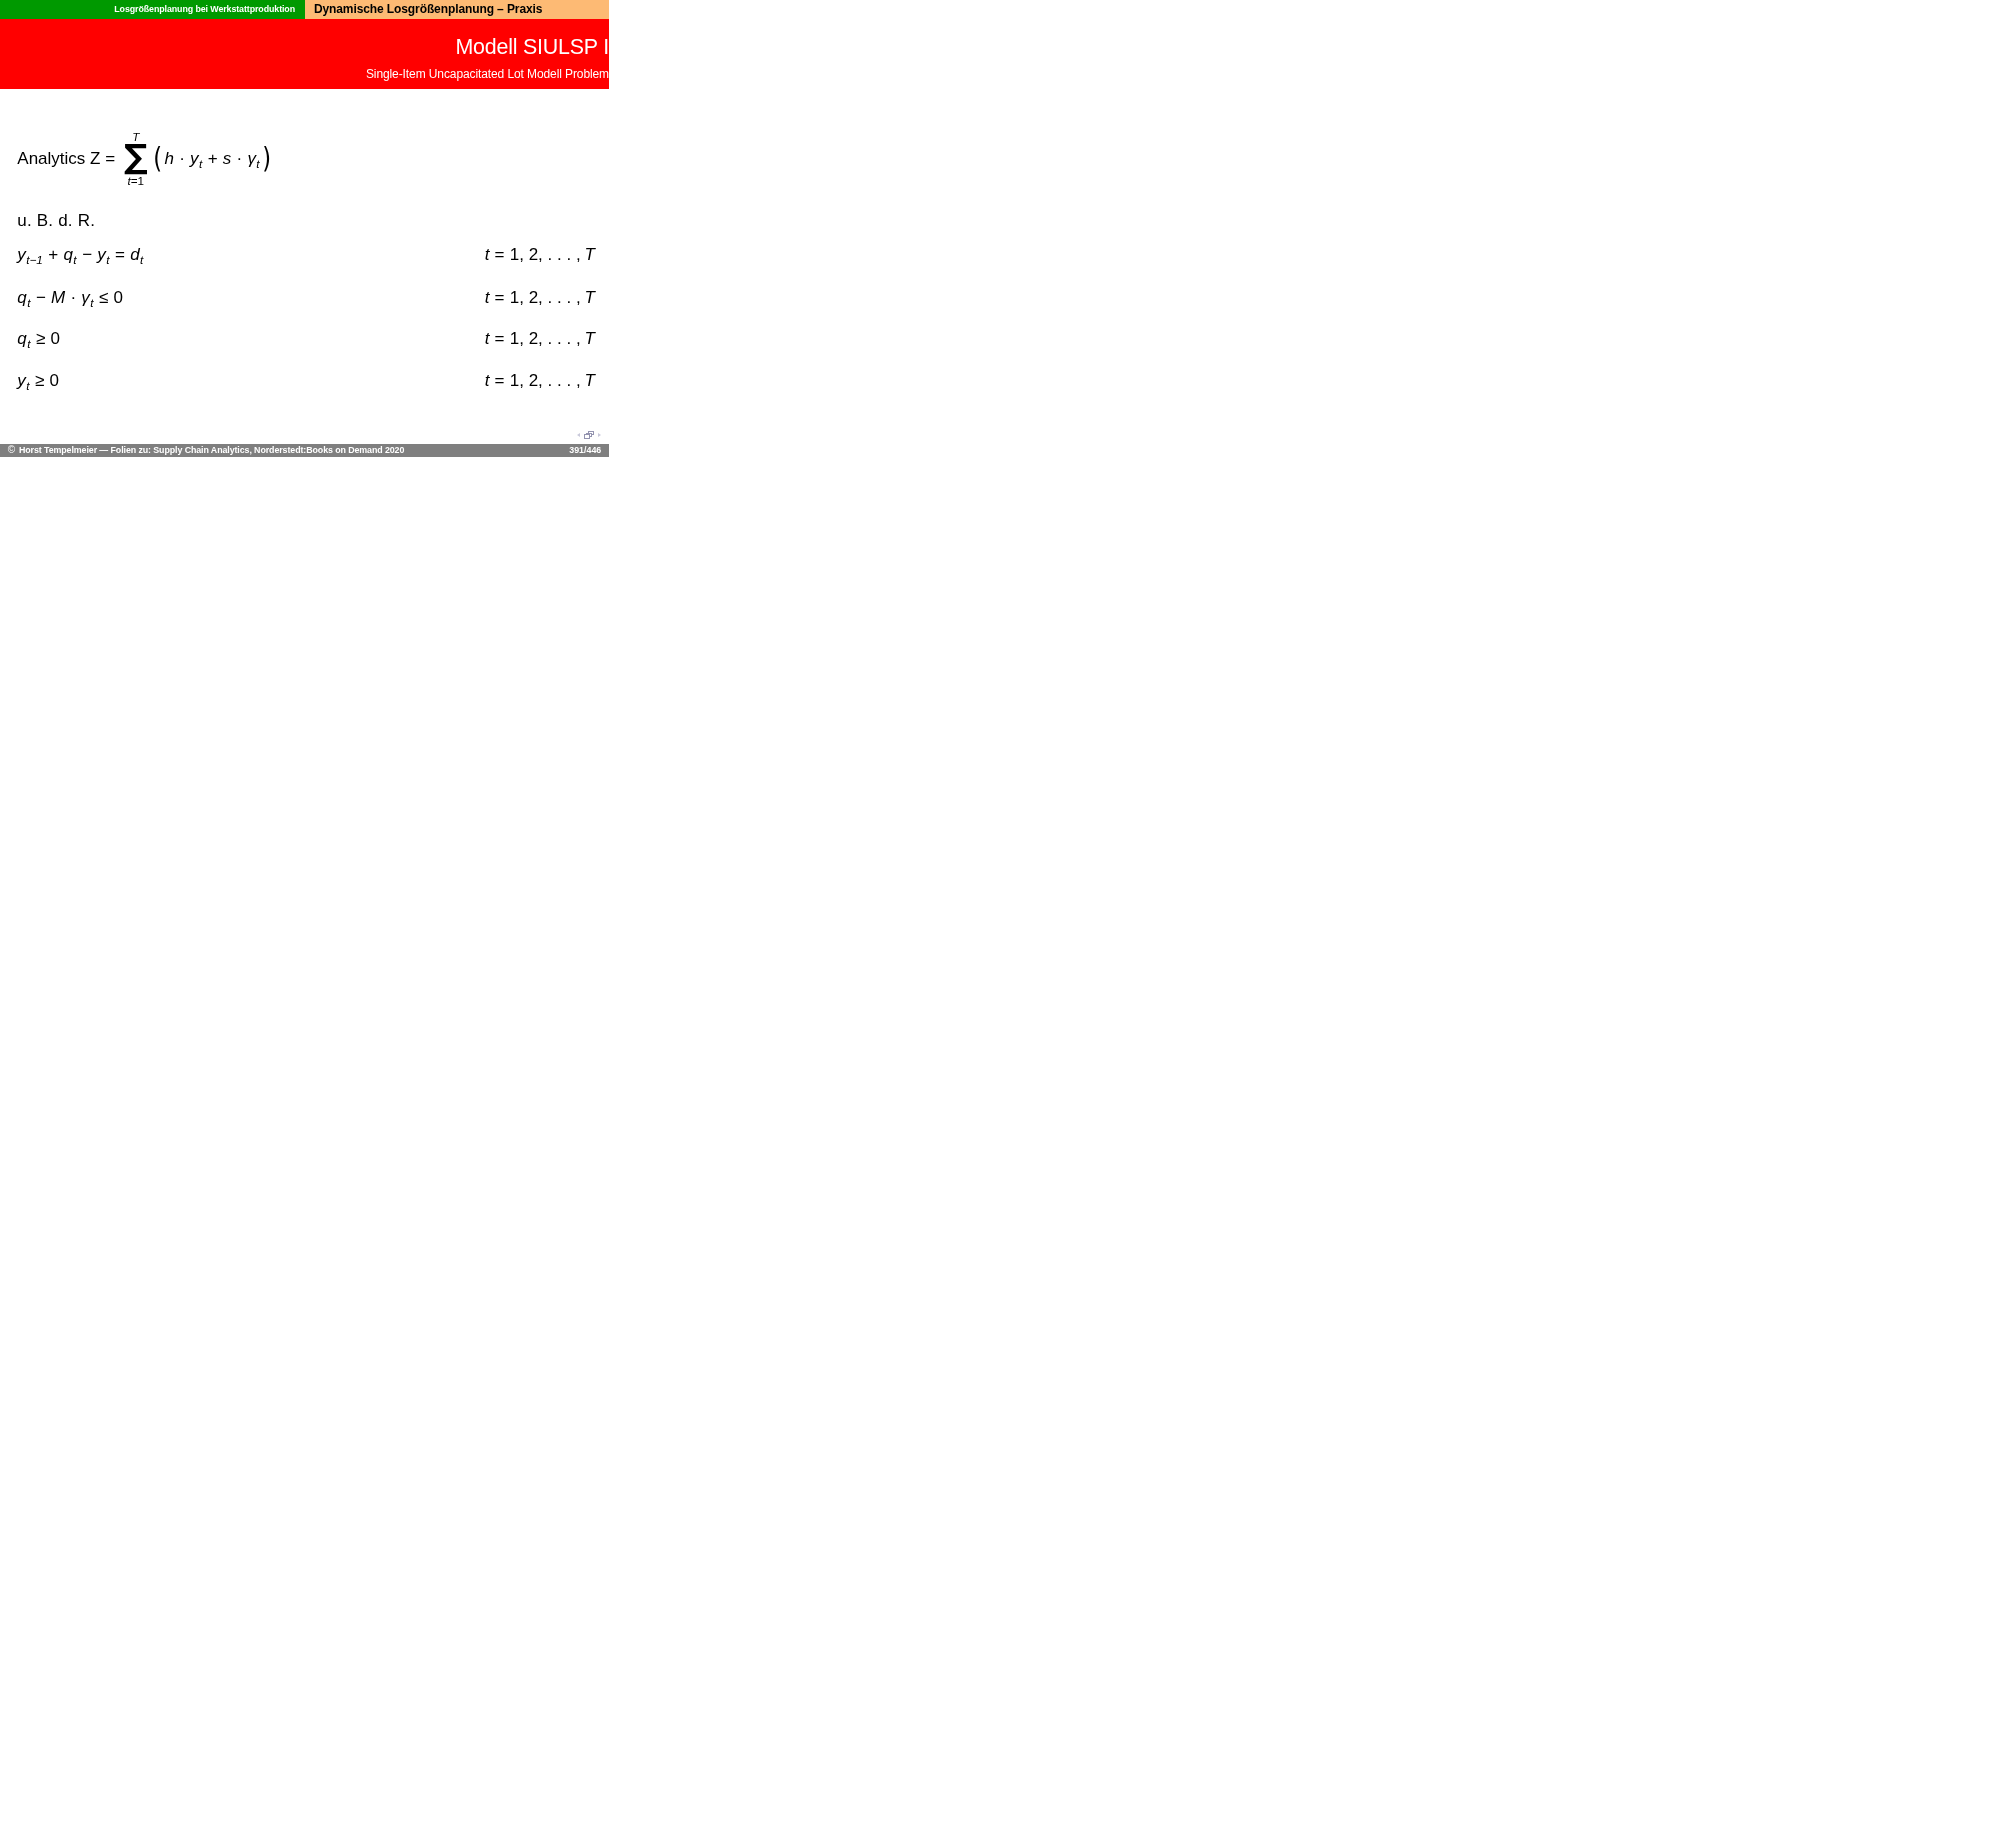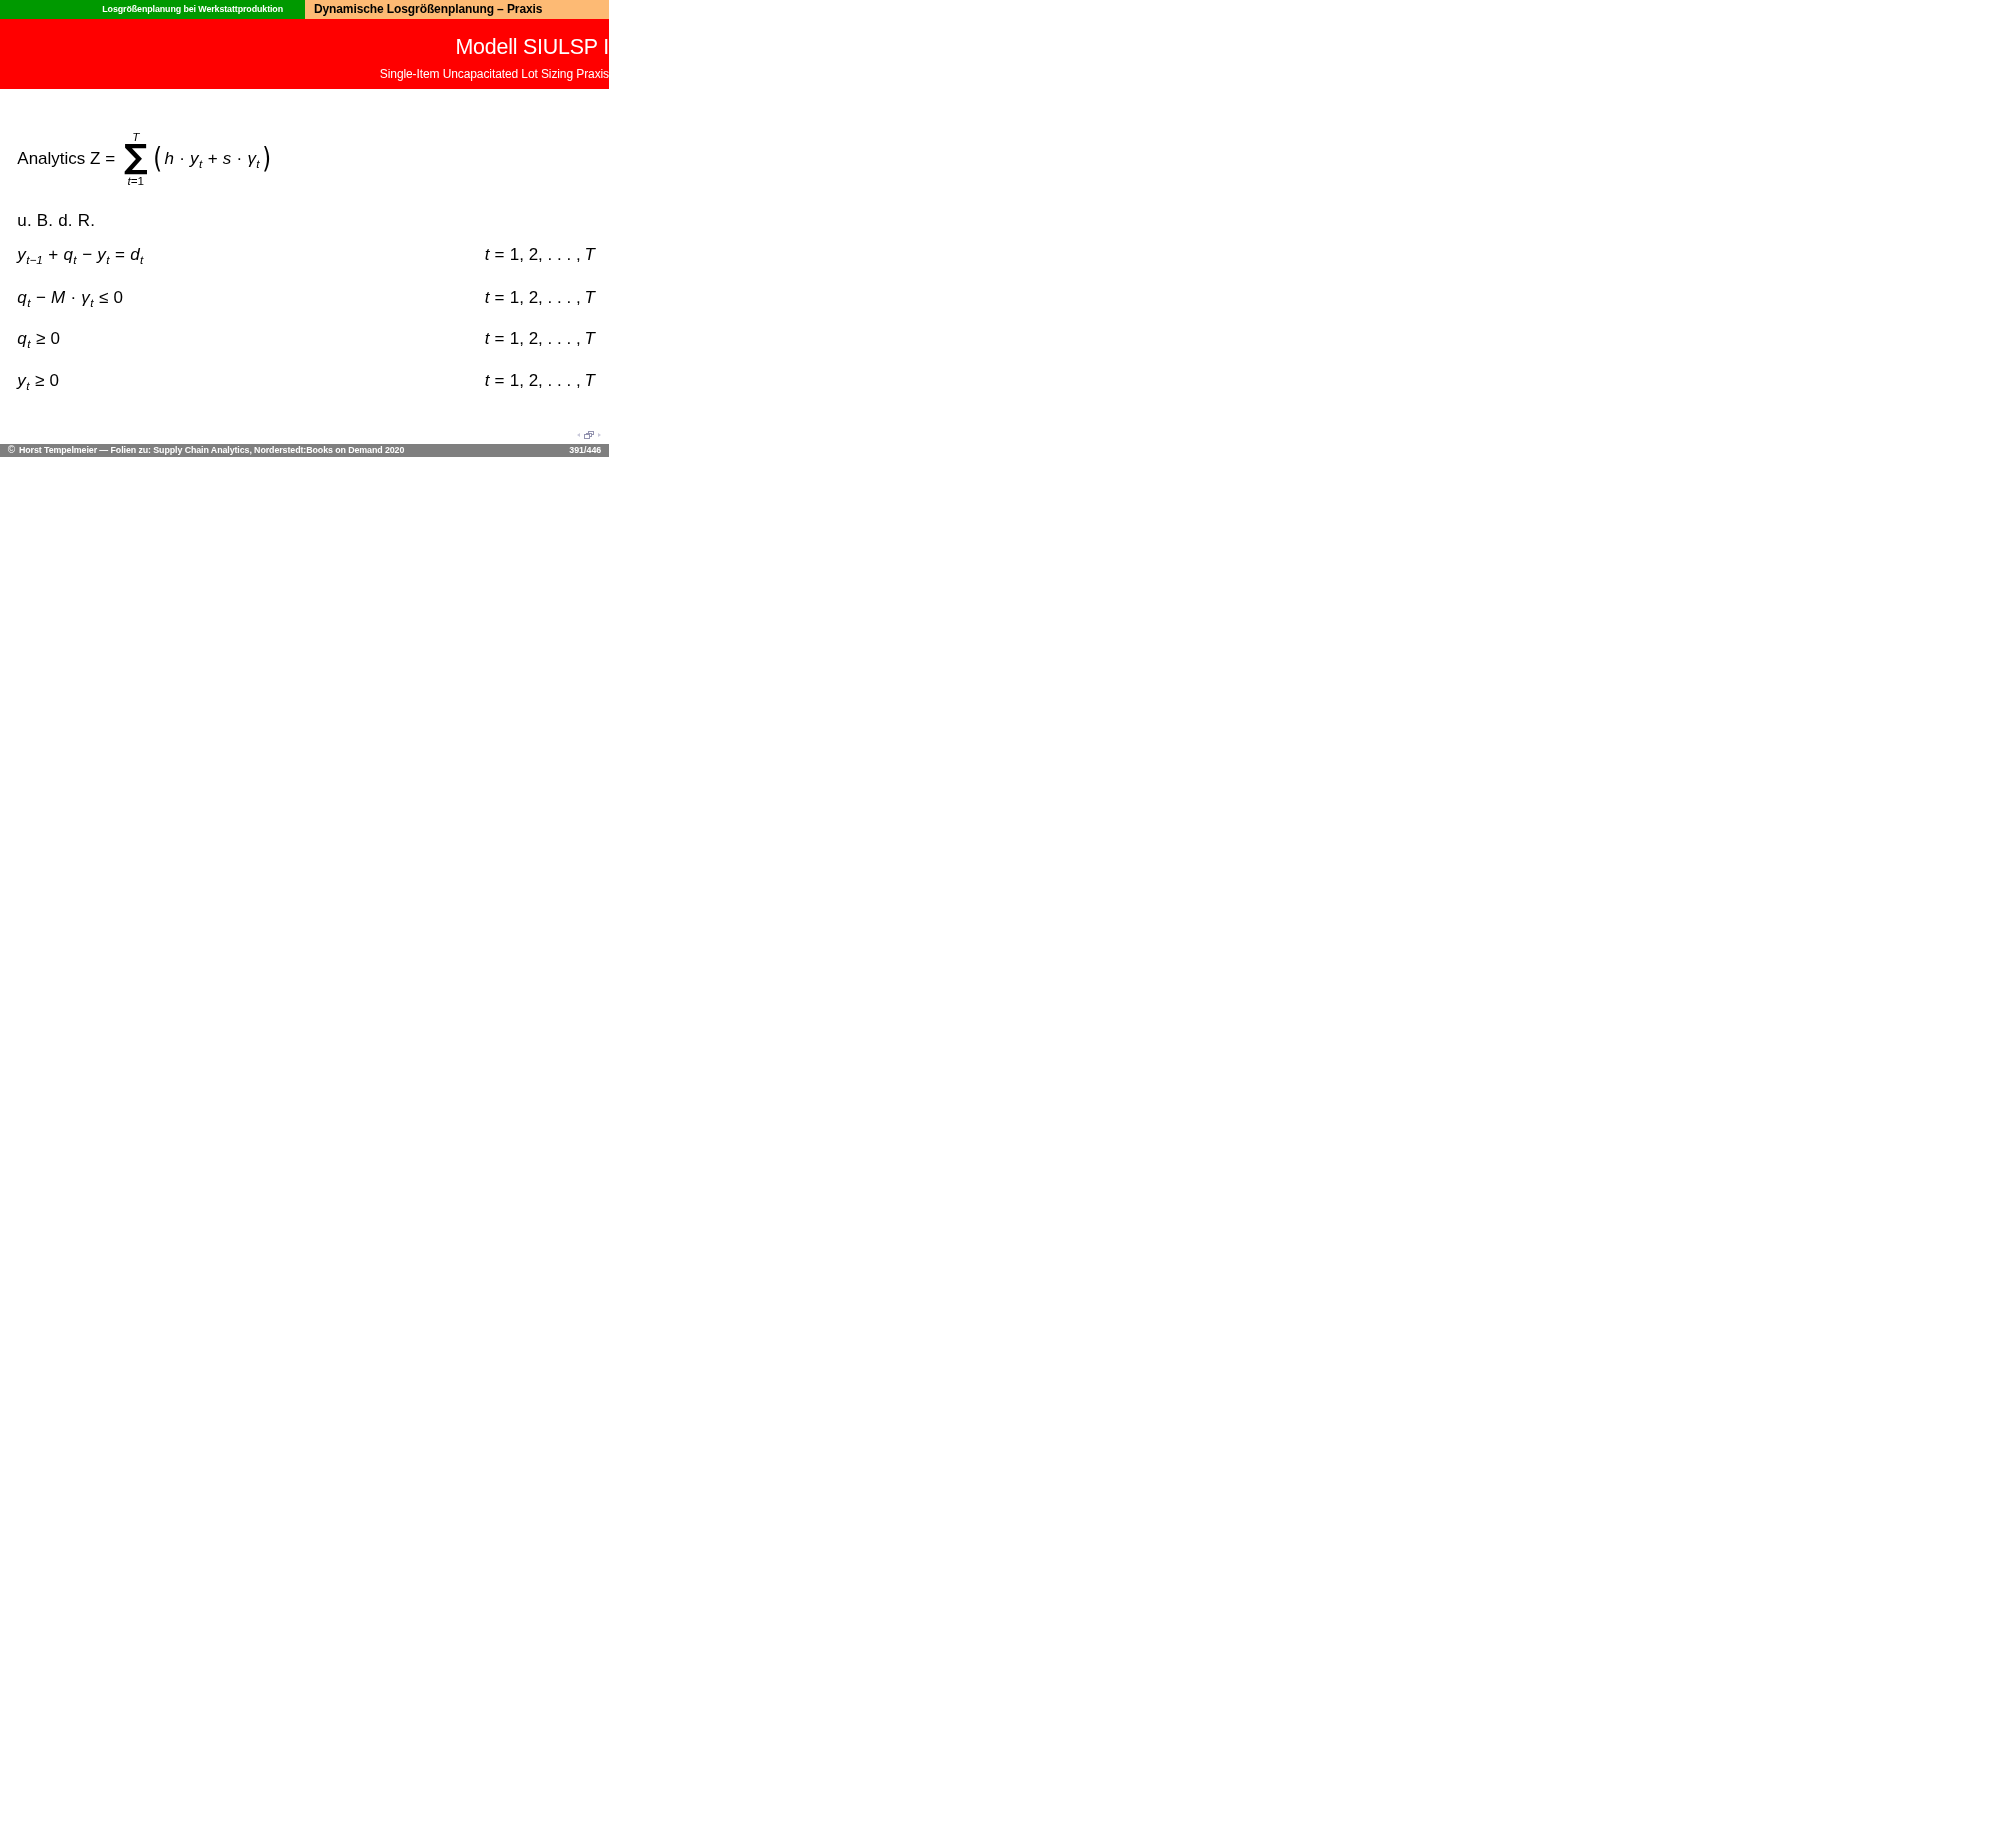--- a/index.html
+++ b/index.html
@@ -12,21 +12,21 @@
   html,body{margin:0;padding:0;background:#ffffff;}
   .slide{
     position:relative;width:609px;height:457px;background:#ffffff;overflow:hidden;
     font-family:"Liberation Sans",sans-serif;color:#000;
   }
   
   .topbar{position:absolute;top:0;left:0;right:0;height:18.5px;display:flex;}
   .topbar-left{
     width:305px;background:var(--green,#009900);color:#fff;
     display:flex;align-items:center;justify-content:flex-end;
-    padding-right:22px;box-sizing:border-box;font-size:8.9px;font-weight:bold;letter-spacing:-0.1px;
+    padding-right:10px;box-sizing:border-box;font-size:8.9px;font-weight:bold;letter-spacing:-0.1px;
   }
   .topbar-right{
     flex:1;background:#fdba74;color:#000;
     display:flex;align-items:center;padding-left:8.9px;box-sizing:border-box;
     font-size:12px;font-weight:bold;letter-spacing:-0.1px;
   }
   
   .frametitle{
     position:absolute;top:18.5px;left:0;right:0;height:70px;
     background:var(--red,#ff0000);color:#fff;box-sizing:border-box;
@@ -92,21 +92,21 @@
     <div class="topbar-left">
       <span>Losgrößenplanung bei Werkstattproduktion</span>
     </div>
     <div class="topbar-right">
       <span>Dynamische Losgrößenplanung – Praxis</span>
     </div>
   </div>
 
   <div class="frametitle">
     <div class="ftitle">Modell SIULSP I</div>
-    <div class="fsubtitle">Single-Item Uncapacitated Lot Sizing Praxis</div>
+    <div class="fsubtitle">Single-Item Uncapacitated Lot Modell Problem</div>
   </div>
 
   <div class="objective">
     <span class="lead">Analytics Z =</span>
     <div class="sumcol">
       <span class="sum-top">T</span>
       <span class="sigma">∑</span>
       <span class="sum-bot"><span class="mvar">t</span><span>=</span><span>1</span></span>
     </div>
     <div class="expr">

